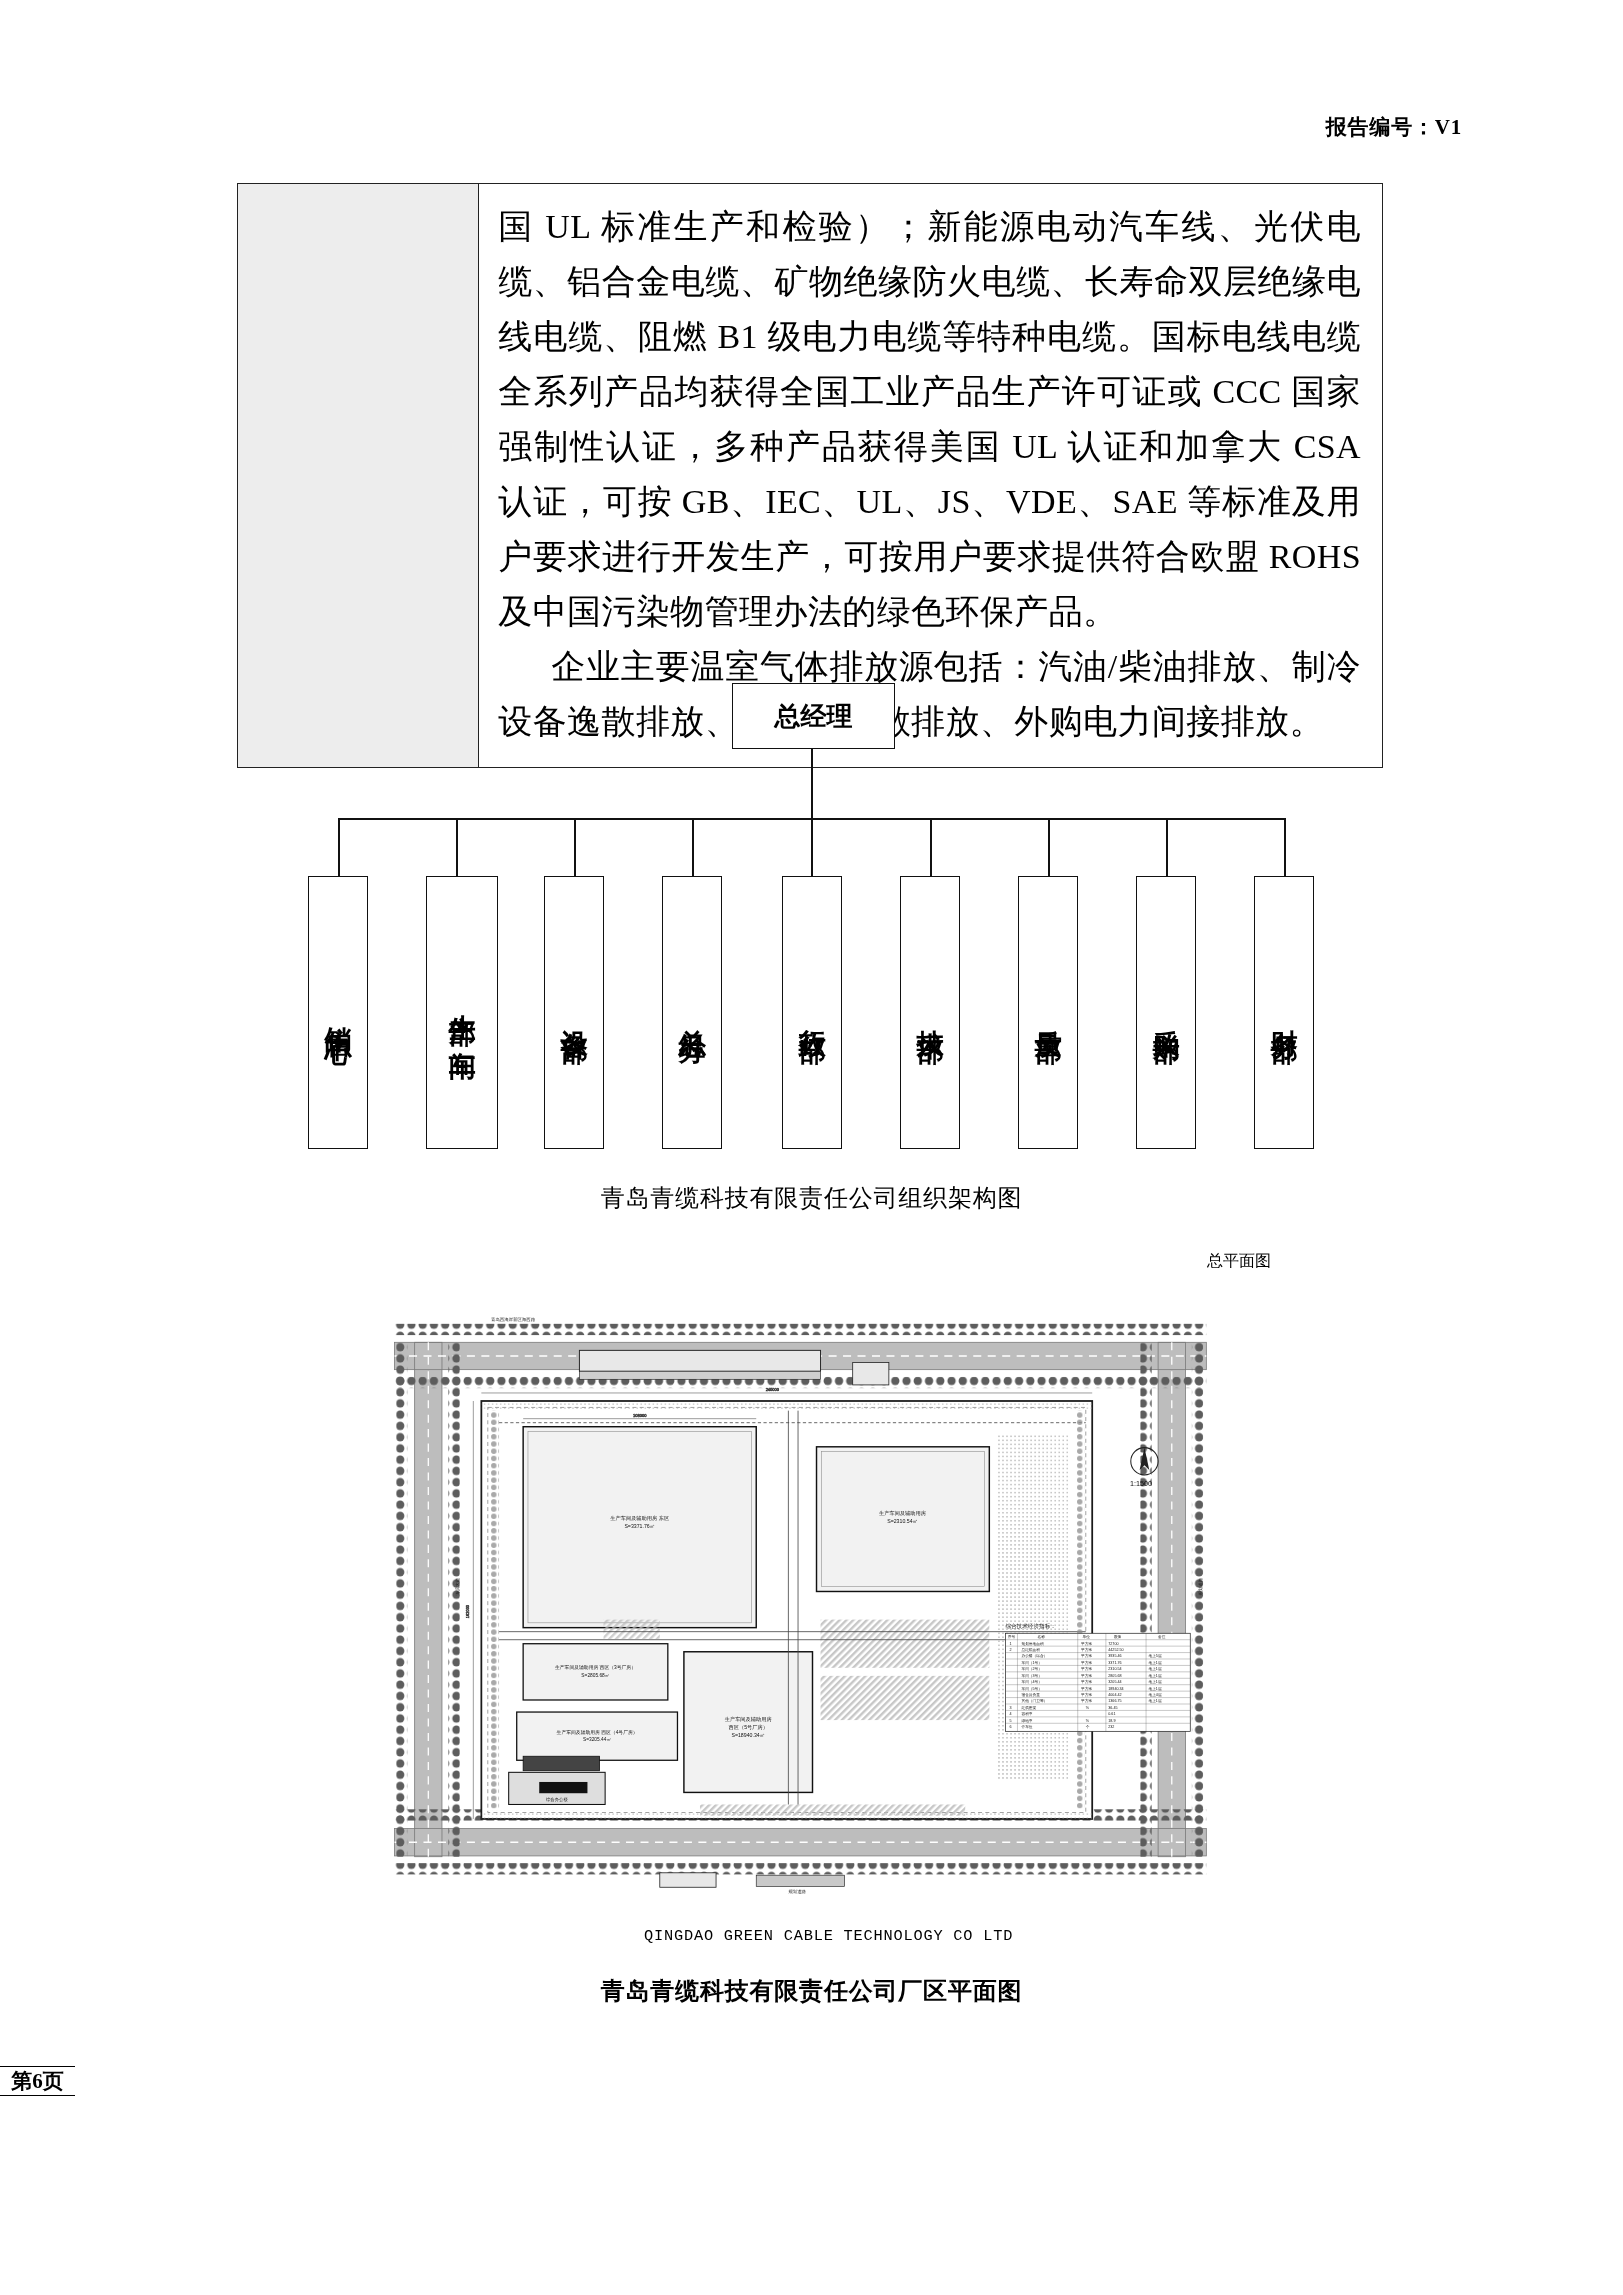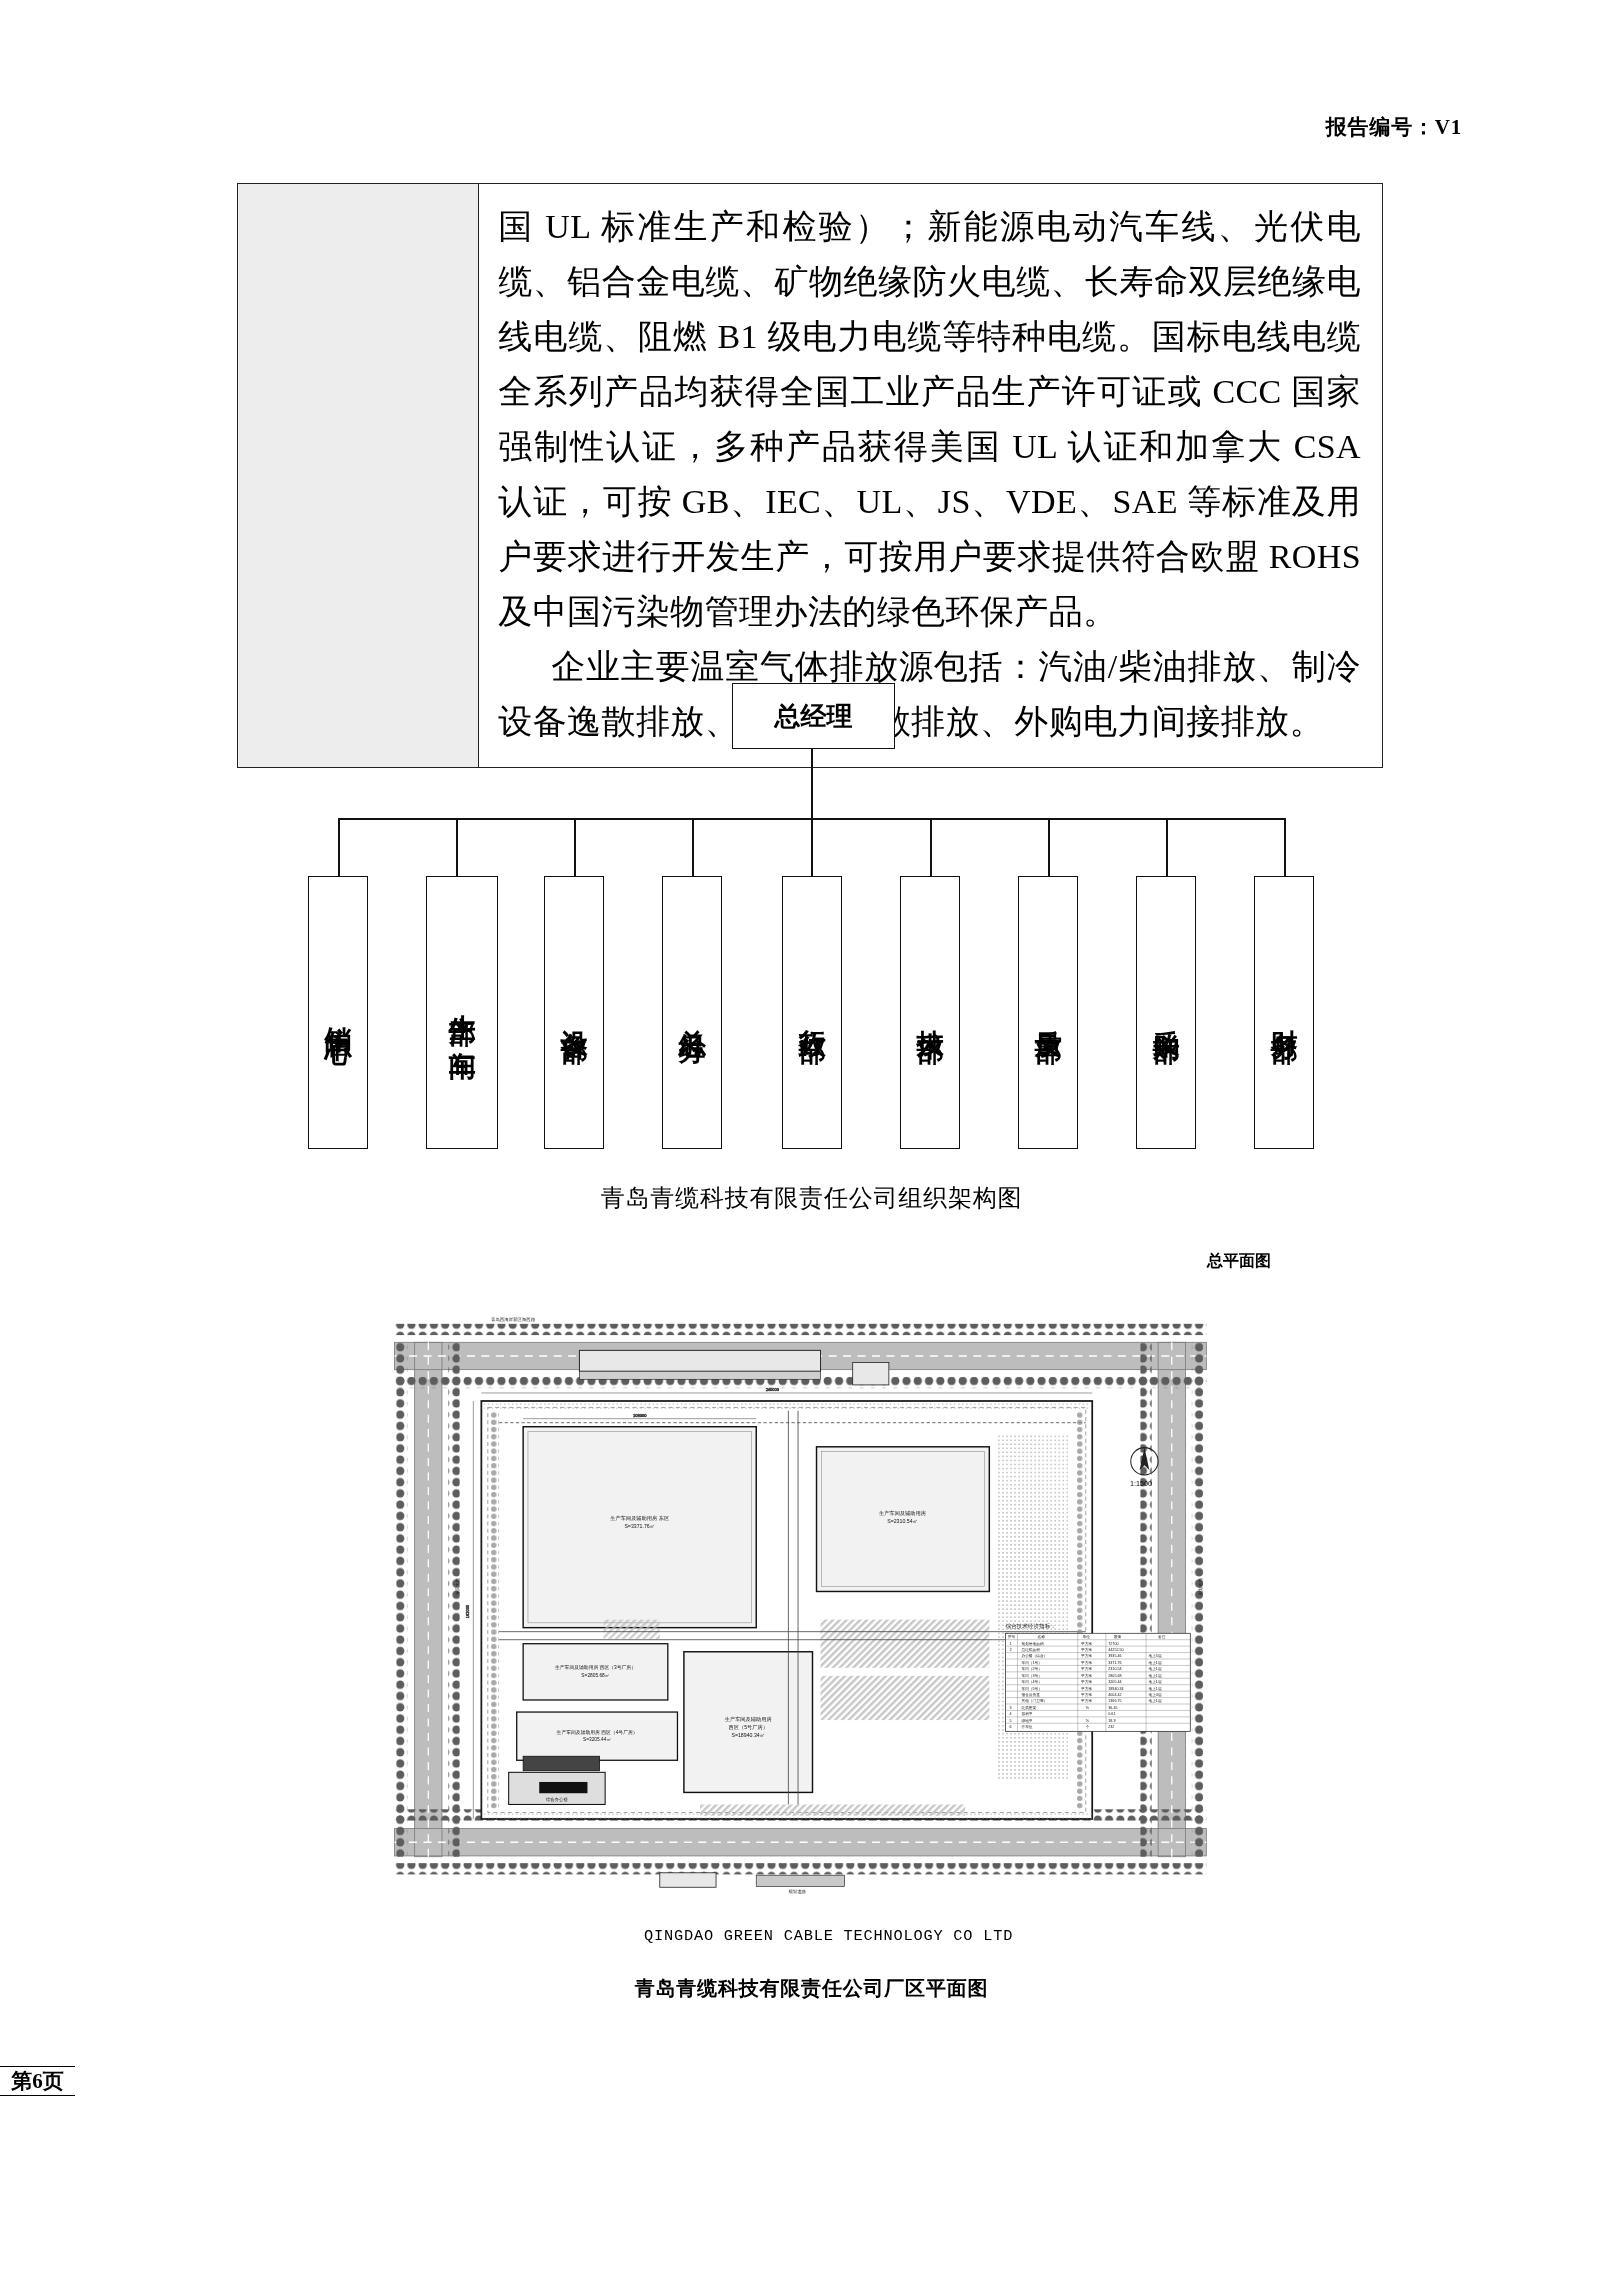--- a/index.html
+++ b/index.html
@@ -149,21 +149,21 @@
     left: 338px;
     top: 1251px;
     width: 949px;
     height: 692px;
   }
   .plan-title {
     position: absolute;
     right: 16px;
     top: 0px;
     font-size: 16px;
-    font-weight: bold;
+    font-weight: normal;
   }
   .plan-canvas {
     position: absolute;
     left: 0;
     top: 22.5px;
     width: 949px;
     height: 643px;
   }
   .plan-footer {
     position: absolute;
@@ -172,21 +172,21 @@
     font-family: "Liberation Mono", monospace;
     font-size: 15.3px;
     letter-spacing: 0.8px;
   }
   .plan-caption {
     position: absolute;
     left: 0;
     top: 1975px;
     width: 1623px;
     text-align: center;
-    font-size: 20px;
+    font-size: 24px;
     font-weight: bold;
     letter-spacing: 0.8px;
   }
   
   .page-number {
     position: absolute;
     left: 0;
     top: 2067px;
     width: 1623px;
     font-size: 21px;

